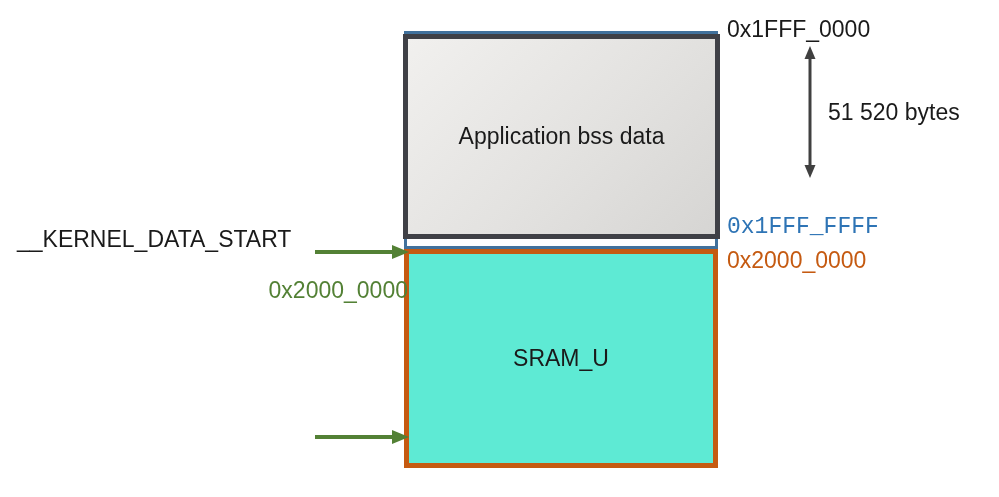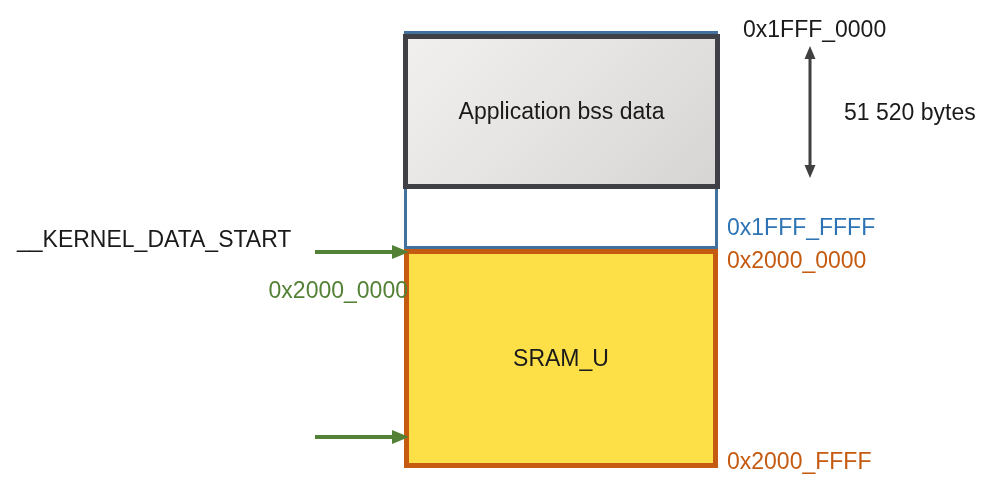--- a/index.html
+++ b/index.html
@@ -24,40 +24,40 @@
     justify-content: center;
   }
   .blue-box {
     left: 404px; top: 31px;
     width: 314px; height: 218px;
     border: 3px solid var(--blue, #41719C);
     background: #ffffff;
   }
   .gray-box {
     left: 403px; top: 34px;
-    width: 317px; height: 155px;
+    width: 317px; height: 205px;
     border: 5px solid var(--box-border-dark, #3F4046);
     background: linear-gradient(135deg, #f1f0ee 0%, #e3e2e0 55%, #d6d5d3 100%);
     font-size: 23px;
   }
   .orange-box {
     left: 404px; top: 249px;
     width: 314px; height: 219px;
     border: 5px solid var(--orange, #C55A11);
-    background: #fde047;
+    background: #5eead4;
     font-size: 23px;
   }
   .label {
     position: absolute;
     font-size: 23px;
     line-height: 1.15;
     white-space: nowrap;
   }
-  .addr-black { color: #1a1a1a; margin-left: 16px; }
-  .addr-blue  { color: var(--blue-text, #2E74B5); }
+  .addr-black { color: #1a1a1a; }
+  .addr-blue  { color: var(--blue-text, #2E74B5); font-family: Liberation Mono, monospace; }
   .addr-orange{ color: var(--orange, #C55A11); }
   .addr-green { color: var(--green, #538135); }
   .right-col { left: 727px; }
   .size-label {
     left: 828px; top: 99px;
     font-size: 23px;
   }
   .arrow-svg {
     position: absolute;
     color: var(--arrow-gray, #404040);
@@ -83,21 +83,20 @@
     <span>SRAM_U</span>
   </div>
 
   <div class="label right-col addr-black" style="top:16px;">0x1FFF_0000</div>
 
 
   <div class="label right-col addr-blue" style="top:214px;">0x1FFF_FFFF</div>
 
   <div class="label right-col addr-orange" style="top:247px;">0x2000_0000</div>
 
-  <div class="label right-col addr-orange" style="top:448px;">0x2000_FFFF</div>
 
   <svg class="arrow-svg" style="left:795px; top:46px;" width="30" height="132" viewBox="0 0 30 132">
     <line x1="15" y1="11" x2="15" y2="121" stroke="currentColor" stroke-width="3"></line>
     <polygon points="15,0 9.5,13 20.5,13" fill="currentColor"></polygon>
     <polygon points="15,132 9.5,119 20.5,119" fill="currentColor"></polygon>
   </svg>
 
   <div class="label size-label addr-black">51 520 bytes</div>
 
   <div class="label kernel-label" style="left:17px; top:226px;">__KERNEL_DATA_START</div>

